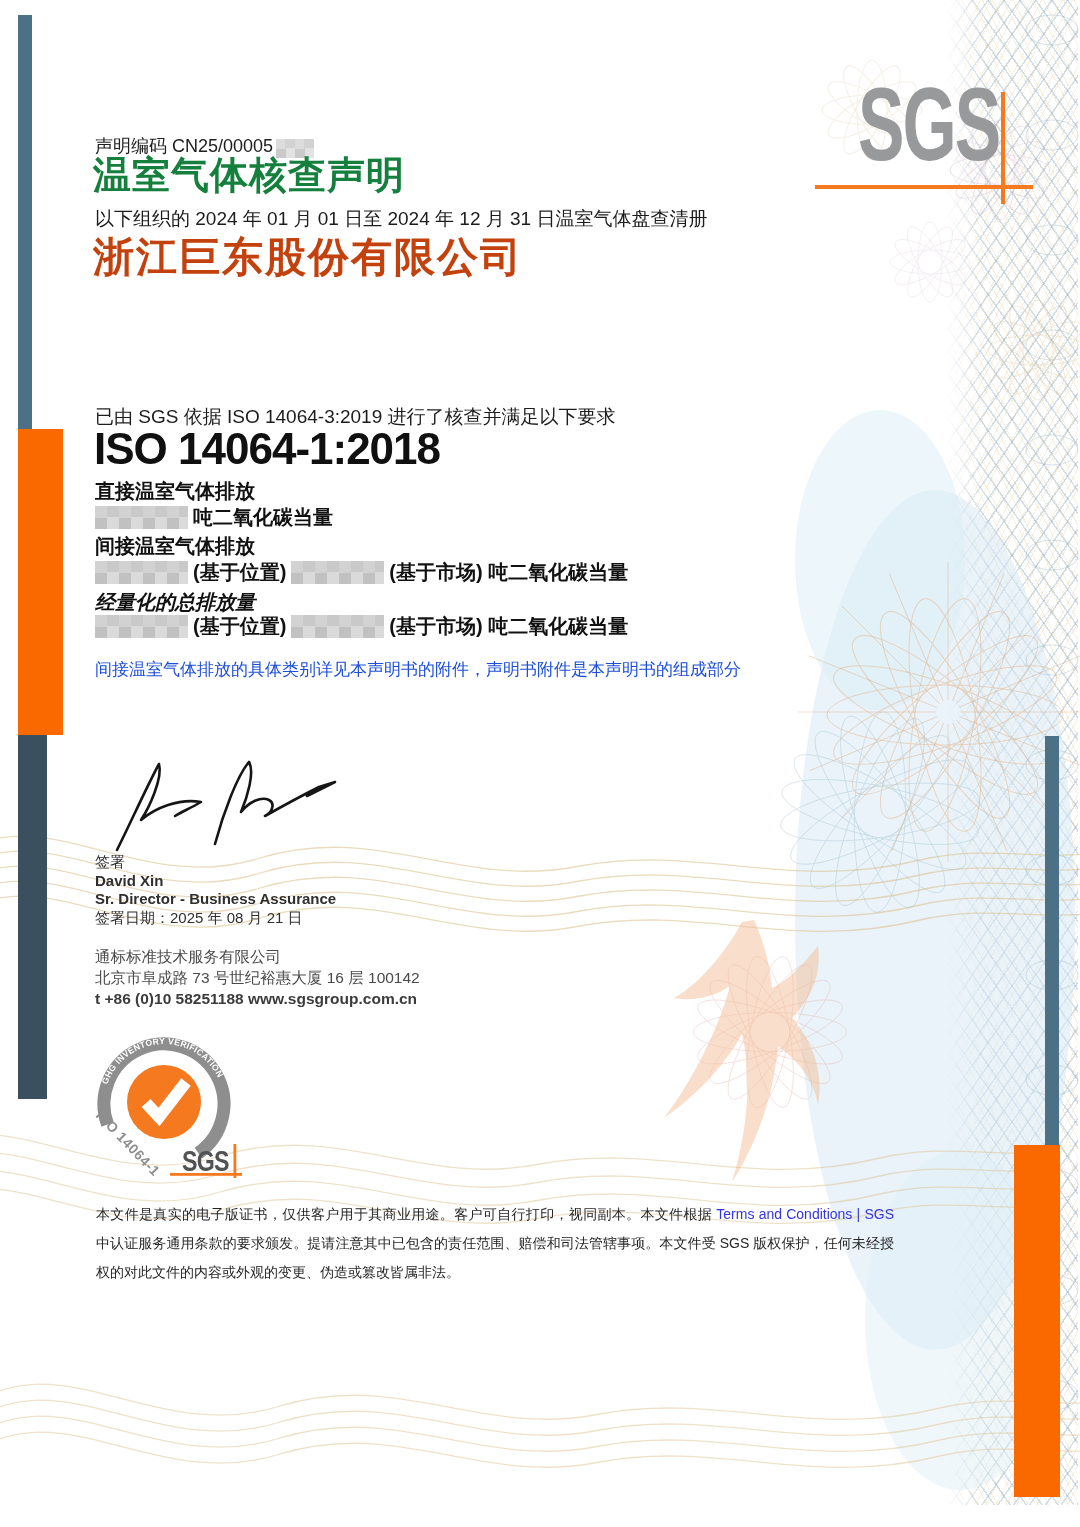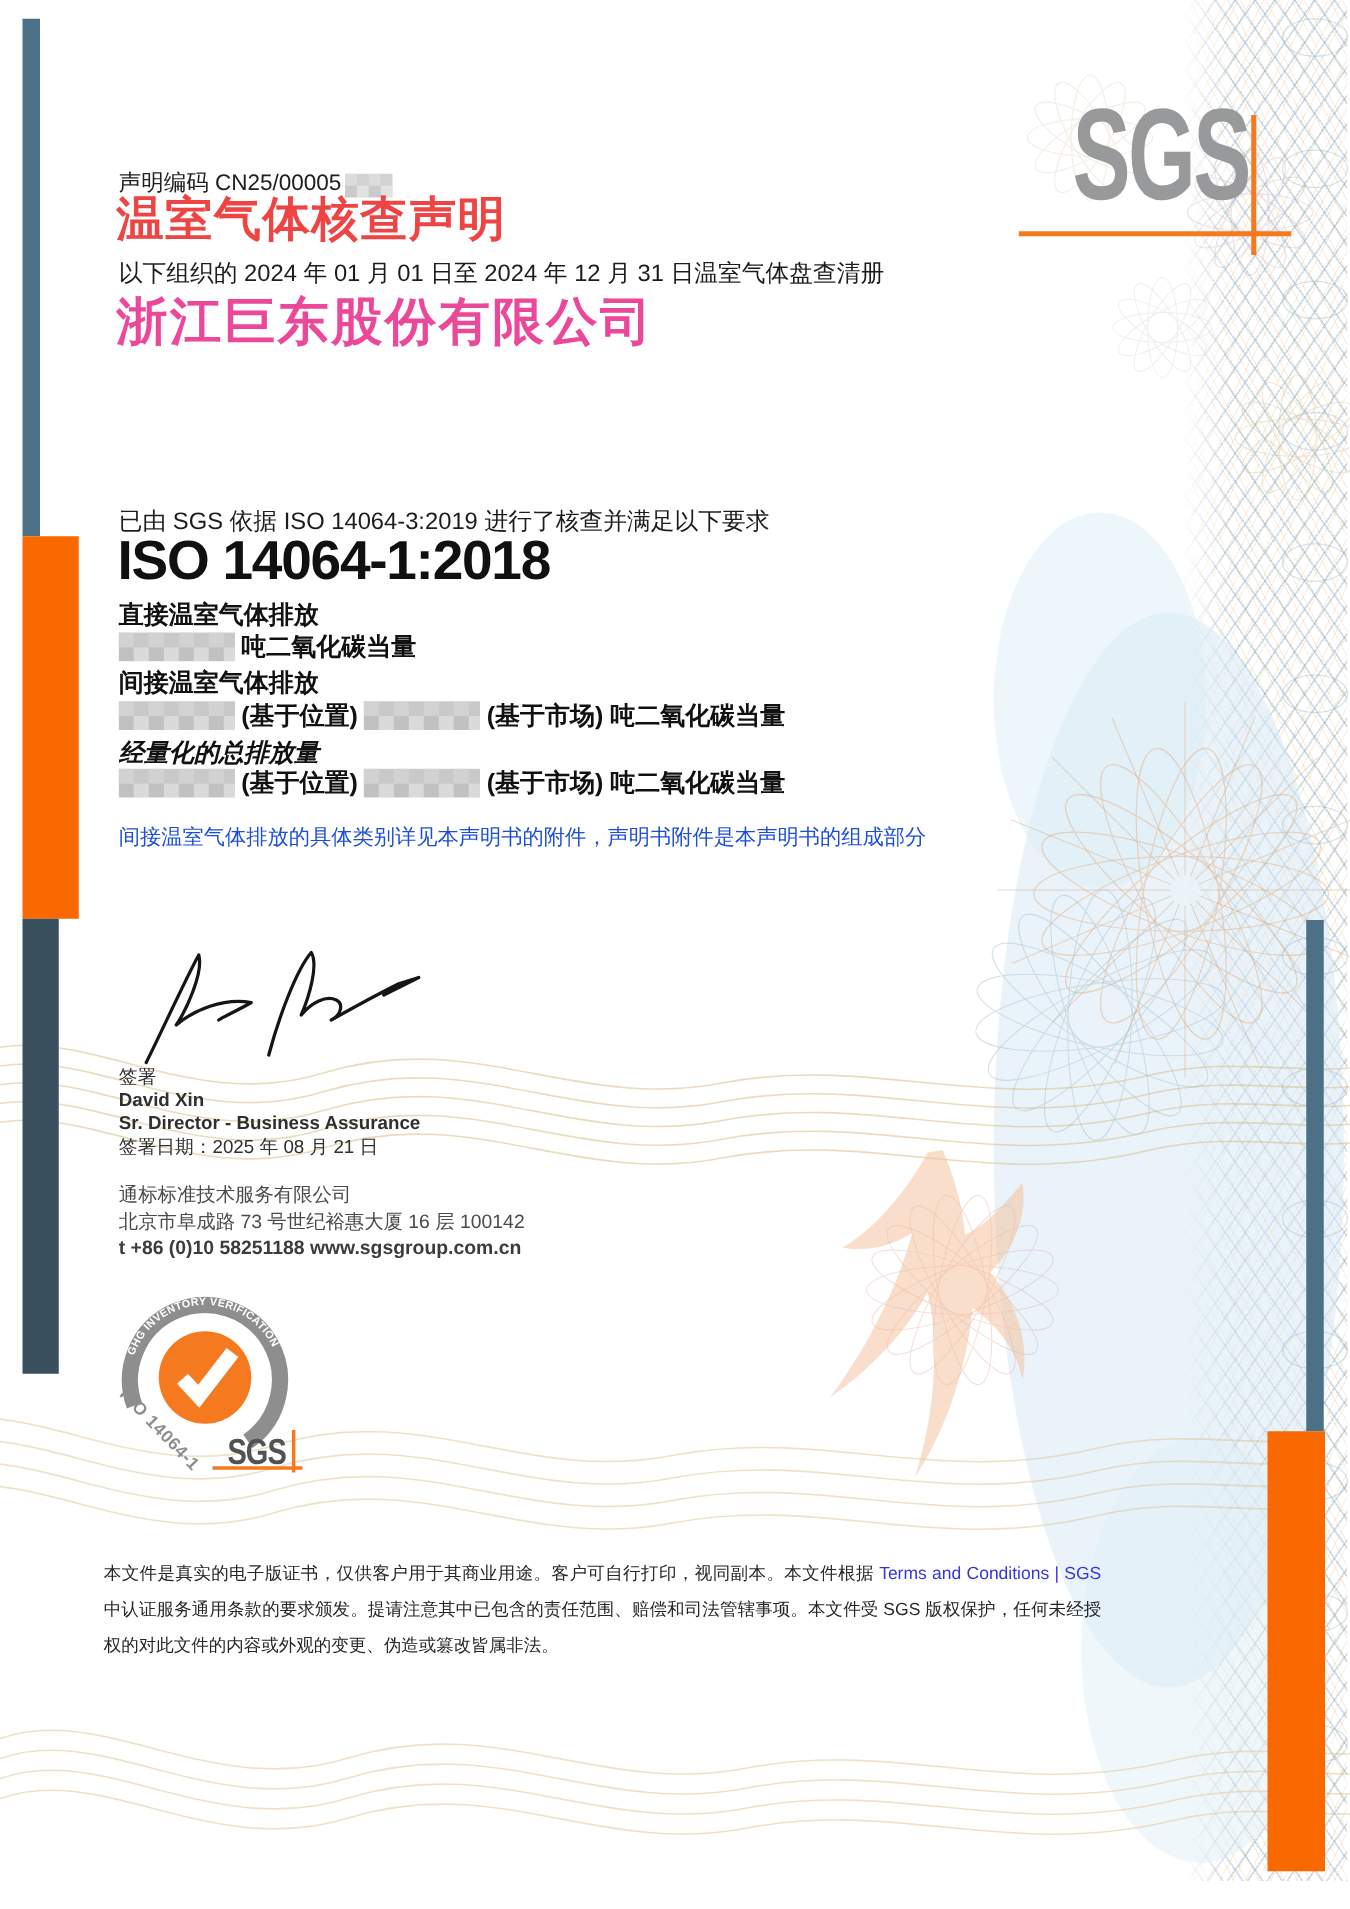--- a/index.html
+++ b/index.html
@@ -31,23 +31,23 @@
   
   .logo-wrap{position:absolute;left:815px;top:88px;width:240px;height:130px;z-index:3;}
   .logo-text{position:absolute;left:43px;top:-14px;font-size:104px;font-weight:700;color:#97999B;
              letter-spacing:-3px;transform:scaleX(.67);transform-origin:left top;line-height:100px;}
   .logo-hline{position:absolute;left:0px;top:97px;width:218px;height:4px;background:#F4791F;}
   .logo-vline{position:absolute;left:186px;top:4px;width:4px;height:112px;background:#F4791F;}
 
   
   .abs{position:absolute;z-index:5;}
   #code-line{left:95px;top:134px;font-size:18px;color:#202020;display:flex;align-items:flex-end;}
-  #doc-title{left:93px;top:150px;font-size:38px;font-weight:700;color:#ef4444;letter-spacing:1px;}
+  #doc-title{left:93px;top:150px;font-size:38px;font-weight:700;color:#15803d;letter-spacing:1px;}
   #period-line{left:95px;top:206px;font-size:19px;}
-  #org-name{left:93px;top:230px;font-size:41px;font-weight:700;color:#ec4899;letter-spacing:2px;}
+  #org-name{left:93px;top:230px;font-size:41px;font-weight:700;color:#c2410c;letter-spacing:2px;}
   #addr-block{left:95px;top:301px;font-size:19px;line-height:26px;}
   #verify-line{left:95px;top:404px;font-size:19px;}
   #standard-line{left:94px;top:424px;font-size:44px;font-weight:700;color:#101010;letter-spacing:-1px;}
   .em-line{left:95px;font-size:20px;font-weight:700;color:#111;display:flex;align-items:center;}
   #em1{top:478px;} #em2{top:504px;} #em3{top:533px;} #em4{top:559px;} #em5{top:589px;font-style:italic;} #em6{top:613px;}
   #note-line{left:95px;top:658px;font-size:17px;color:#1d4ed8;}
 
   
   .mosaic{display:inline-block;
     background-image:conic-gradient(#c9c9c9 25%, #dadada 0 50%, #c1c1c1 0 75%, #d2d2d2 0);
@@ -58,22 +58,22 @@
     background-image:conic-gradient(#d2d2d2 25%, #e2e2e2 0 50%, #cacaca 0 75%, #dcdcdc 0);
     background-size:19px 19px;}
 
   #sig-svg{left:103px;top:752px;z-index:5;}
   #sig-block{left:95px;top:853px;font-size:15px;line-height:18.5px;color:#2f2f2f;}
   .semibold{font-weight:600;}
   #issuer-block{left:95px;top:946px;font-size:15.5px;line-height:21px;color:#4a4a4a;}
   #issuer-block .phone{font-weight:600;color:#3c3c3c;}
   #badge-svg{left:84px;top:1032px;z-index:5;}
 
-  #footer-text{left:83px;top:1200px;width:798px;font-size:14px;line-height:29px;
-               color:#262626;text-align:justify;margin-top:44px;}
+  #footer-text{left:96px;top:1200px;width:798px;font-size:14px;line-height:29px;
+               color:#262626;text-align:justify;}
   .link{color:#3535E0;text-decoration:none;cursor:pointer;}
 </style>
 </head>
 <body>
 
 <div class="page">
 
   <div class="lattice"></div>
 
   <svg class="deco" width="1080" height="1527" viewBox="0 0 1080 1527">

